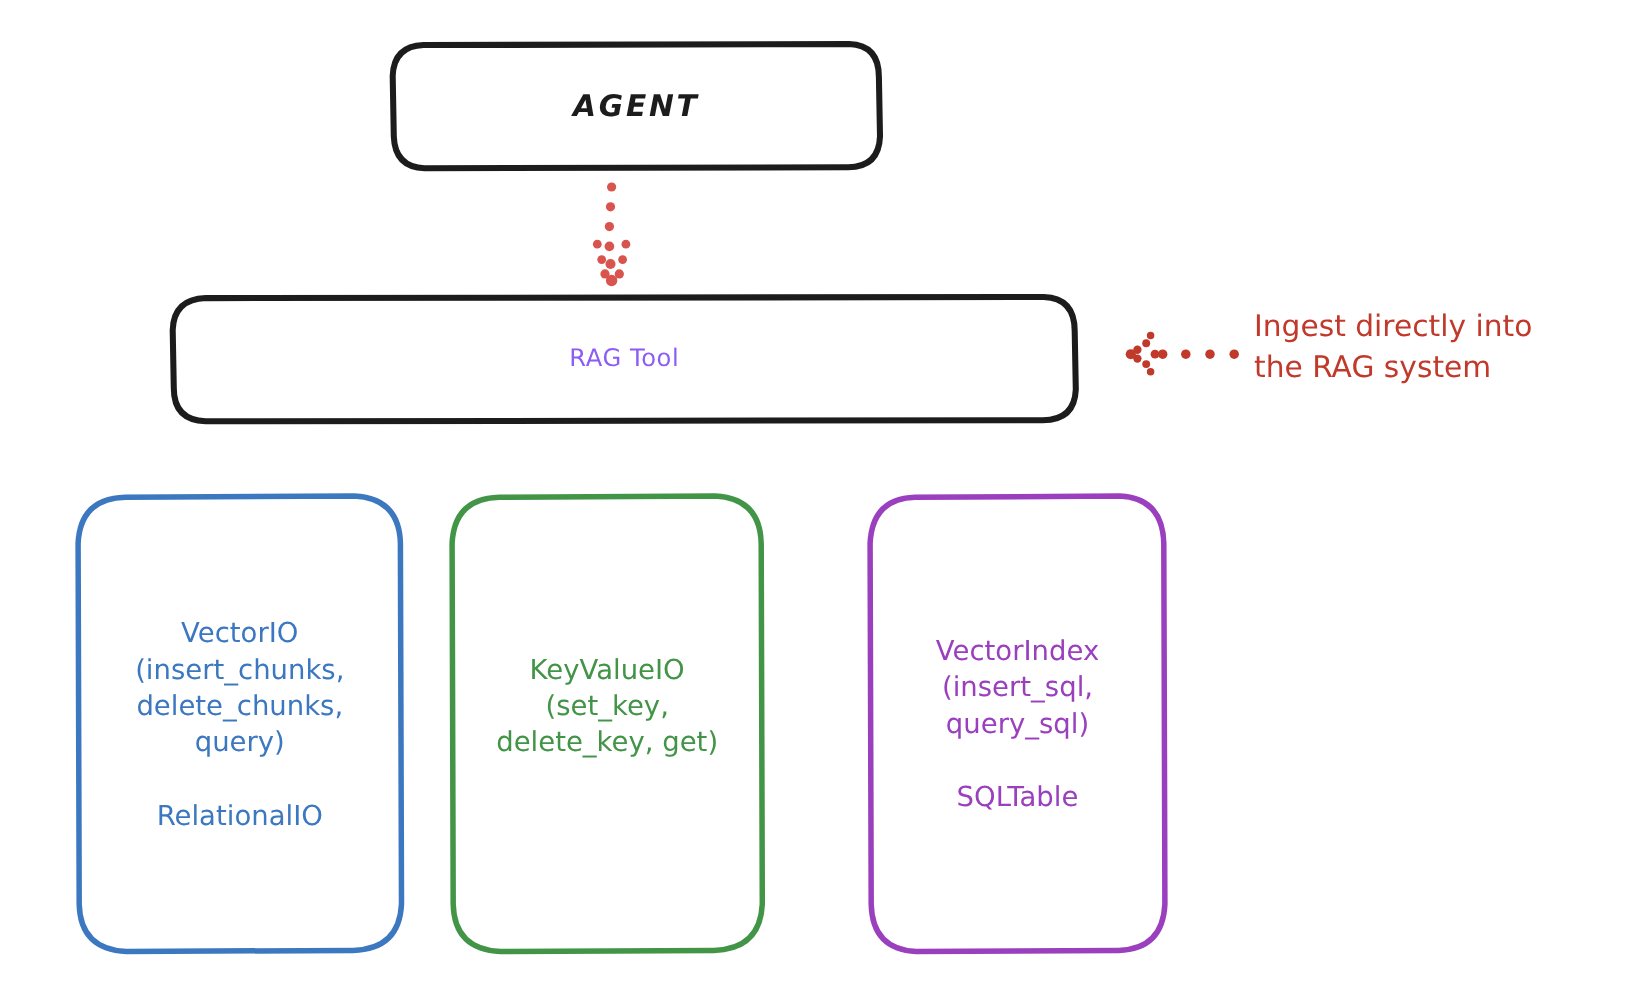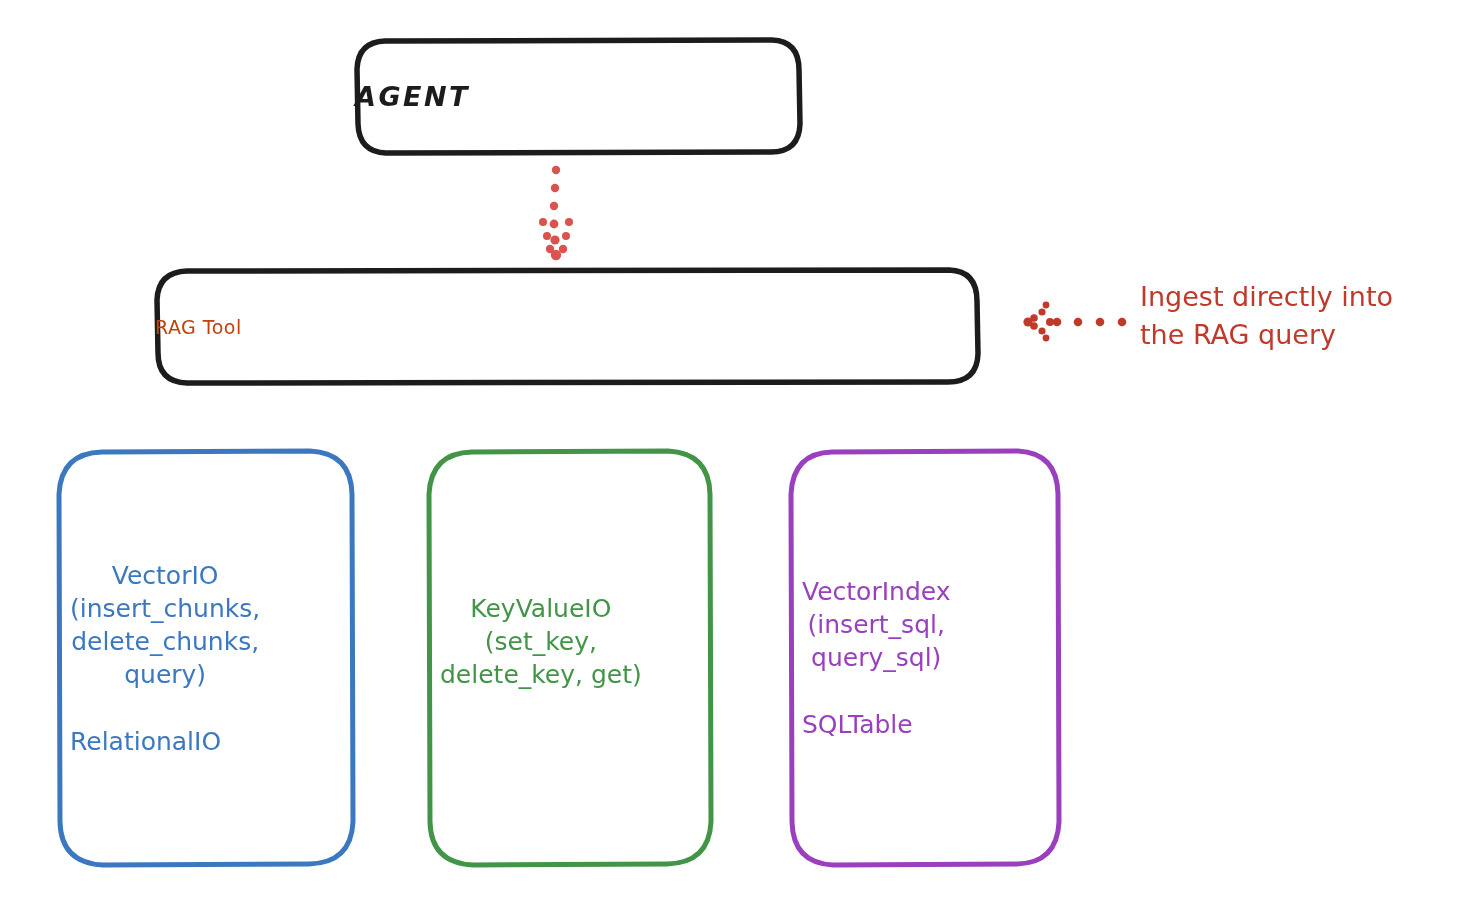--- a/index.html
+++ b/index.html
@@ -20,21 +20,21 @@
     background: #ffffff;
   }
 
   
   .node {
     position: absolute;
     box-sizing: border-box;
     background: #ffffff;
     display: flex;
     flex-direction: column;
-    align-items: flex-start;
+    align-items: center;
     justify-content: center;
     text-align: center;
   }
   .node-svg {
     position: absolute;
     left: 0;
     top: 0;
     width: 100%;
     height: 100%;
     overflow: visible;
@@ -63,40 +63,40 @@
   }
 
   .box-ragtool {
     left: 155px;
     top: 268px;
     width: 825px;
     height: 117px;
   }
   .box-ragtool .node-label {
     font-family: "DejaVu Sans", sans-serif;
-    font-size: 19px;
+    font-size: 22px;
     letter-spacing: 0.5px;
-    color: #c2410c;
+    color: #8b5cf6;
   }
 
   
   .store-box {
     top: 448px;
     height: 420px;
     padding: 0 14px;
   }
   .store-box .node-label {
     font-family: "DejaVu Sans", sans-serif;
     font-size: 25px;
     line-height: 1.32;
   }
   .store-box .label-api { margin-bottom: 34px; }
 
-  .box-vector   { left: 56px;  width: 300px; }
-  .box-keyvalue { left: 426px; width: 288px; }
+  .box-vector   { left: 68px;  width: 300px; }
+  .box-keyvalue { left: 408px; width: 288px; }
   .box-relational { left: 788px; width: 274px; }
 
   .box-vector .node-label     { color: #3c78c0; }
   .box-keyvalue .node-label   { color: #429447; }
   .box-relational .node-label { color: #9a3fbe; }
 
   
   .arrow-layer {
     position: absolute;
     left: 0;
@@ -167,21 +167,21 @@
 
   <div class="node box-ragtool">
     <svg class="node-svg" viewBox="0 0 825 117" preserveAspectRatio="none">
       <path d="M 32 3 L 794 2 Q 822 3 822 33 L 823 86 Q 822 114 793 114
                L 32 115 Q 3 114 3 85 L 2 32 Q 3 4 32 3 Z" fill="#ffffff" stroke="#1c1c1c" stroke-width="5.5" stroke-linecap="round" stroke-linejoin="round"></path>
     </svg>
     <div class="node-label">RAG Tool</div>
   </div>
 
   <div class="annotation">Ingest directly into
-the RAG query</div>
+the RAG system</div>
 
   <div class="node store-box box-vector">
     <svg class="node-svg" viewBox="0 0 300 420" preserveAspectRatio="none">
       <path d="M 46 4 L 254 3 Q 295 5 296 46 L 297 374 Q 295 415 253 416
                L 47 417 Q 5 415 4 374 L 3 46 Q 5 5 46 4 Z" fill="#ffffff" stroke="#3c78c0" stroke-width="5" stroke-linecap="round" stroke-linejoin="round"></path>
     </svg>
     <div class="node-label label-api">VectorIO
 (insert_chunks,
 delete_chunks,
 query)</div>

